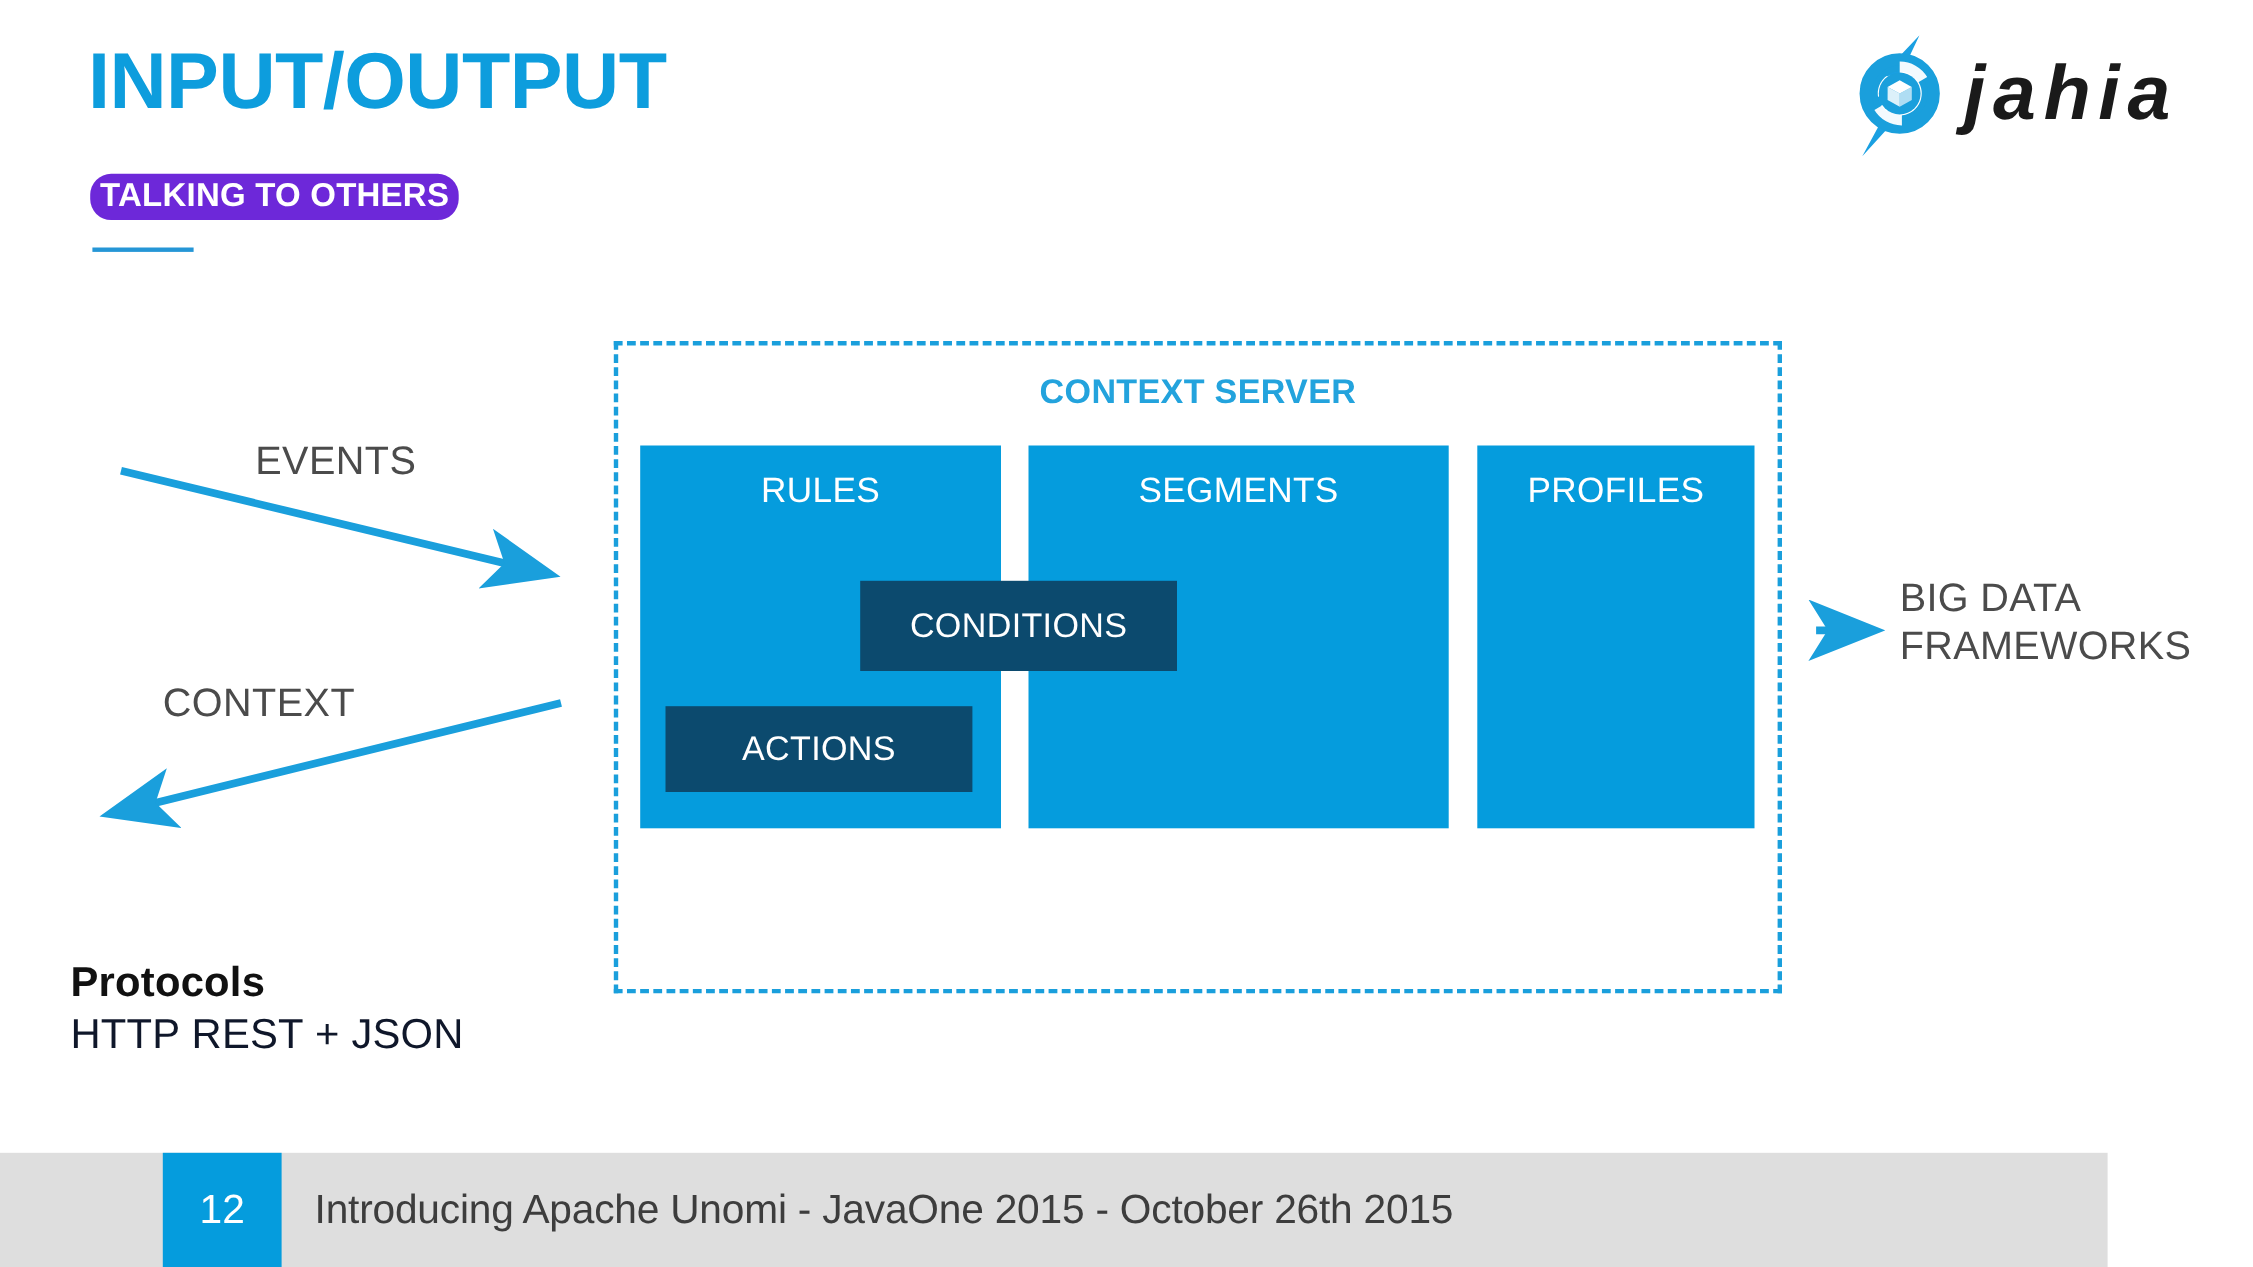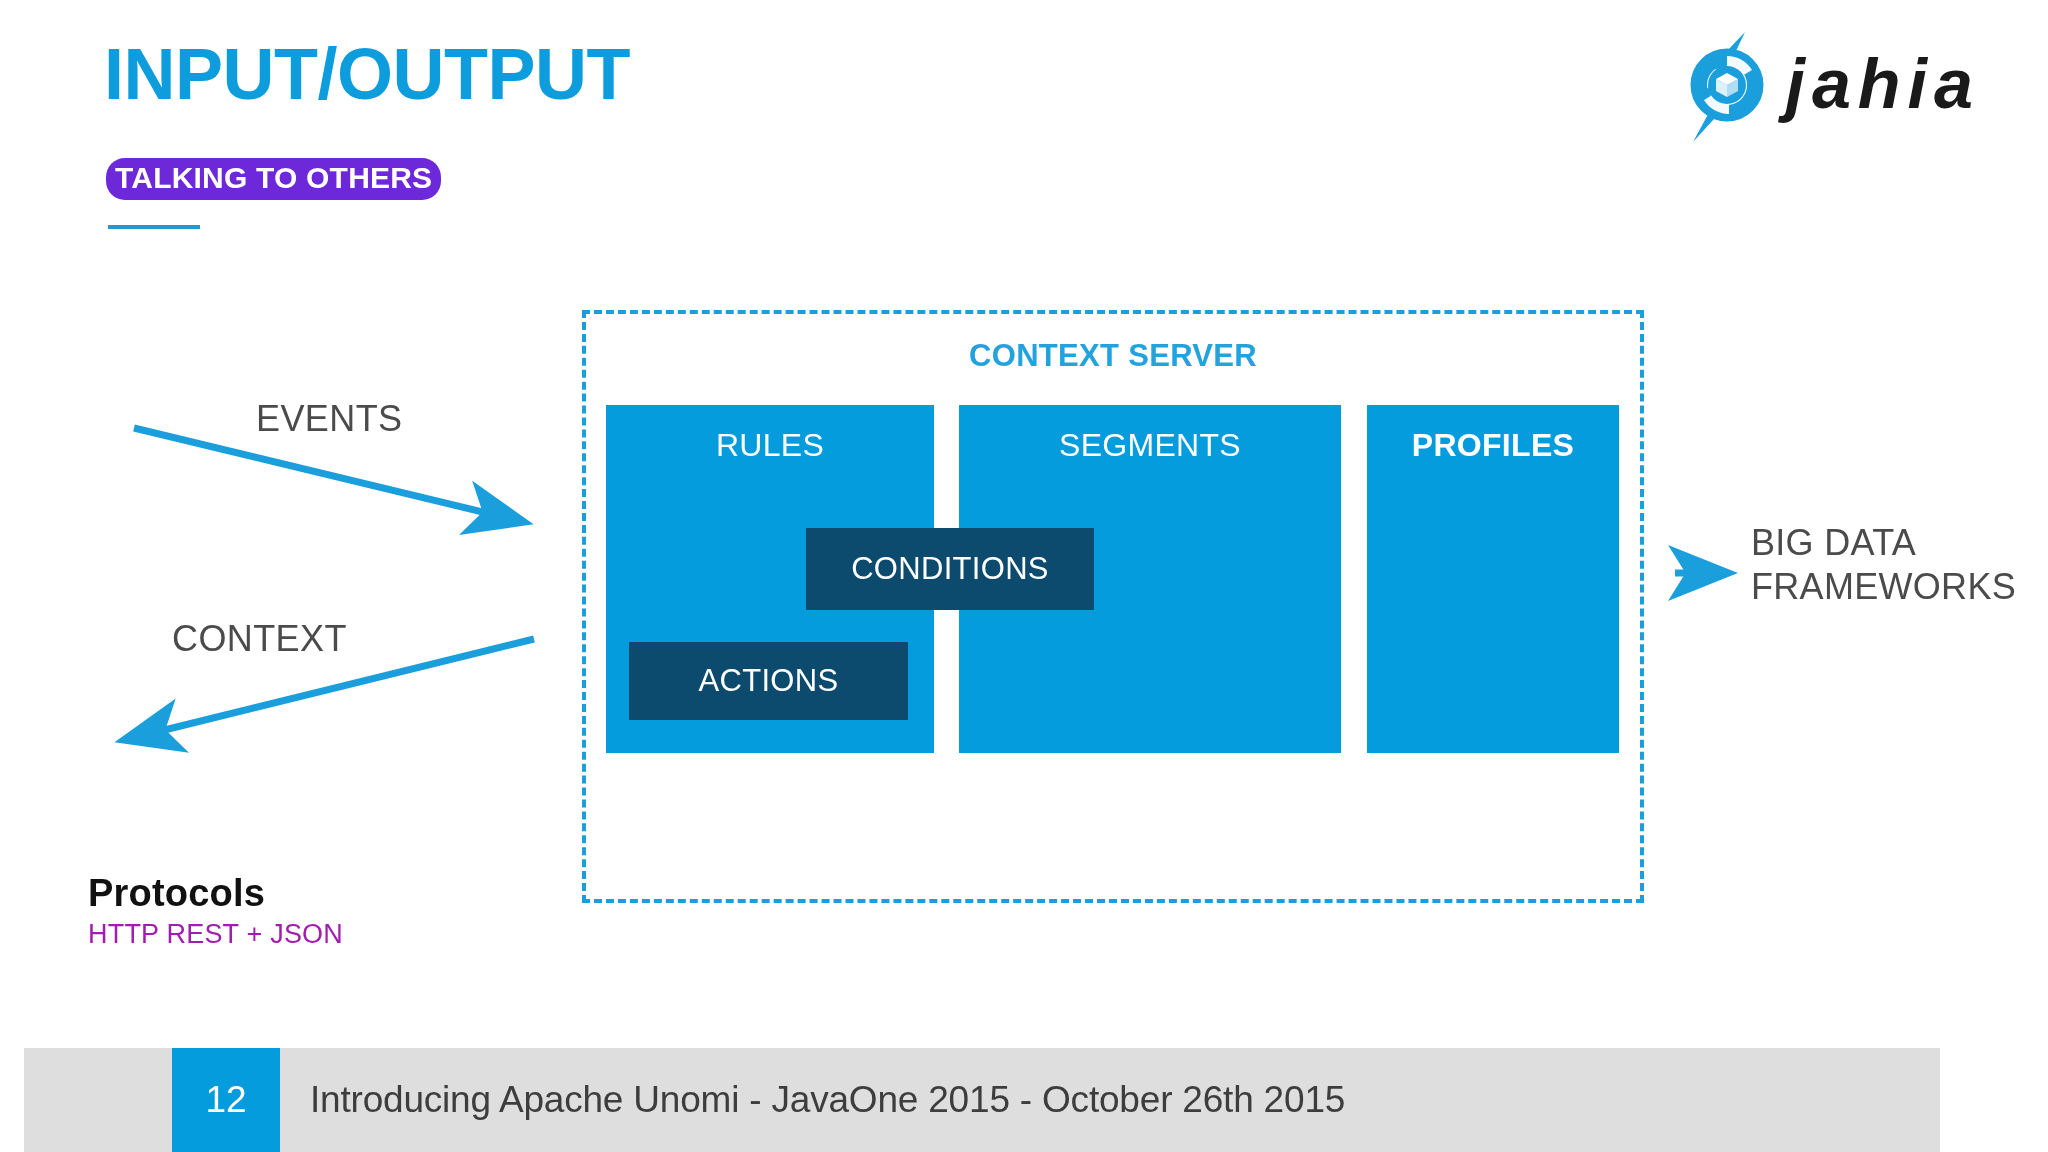--- a/index.html
+++ b/index.html
@@ -13,21 +13,20 @@
     position: relative;
     overflow: hidden;
     font-family: "Liberation Sans", sans-serif;
     -webkit-font-smoothing: antialiased;
   }
 
   .slide {
     position: absolute;
     inset: 0;
     background: #ffffff;
-    margin-left: 24px;
   }
 
   
   .slide-title {
     position: absolute;
     left: 80px;
     top: 38px;
     font-size: 72px;
     font-weight: bold;
     letter-spacing: -0.5px;
@@ -125,21 +124,21 @@
   }
   .col-label {
     position: absolute;
     top: 22px;
     left: 0;
     right: 0;
     text-align: center;
   }
   .col-rules    { left: 582px;  top: 405px; width: 328px; height: 348px; }
   .col-segments { left: 935px;  top: 405px; width: 382px; height: 348px; }
-  .col-profiles { left: 1343px; top: 405px; width: 252px; height: 348px; font-weight: bold; }
+  .col-profiles { left: 1343px; top: 405px; width: 252px; height: 348px; }
 
   .chip {
     position: absolute;
     background: #0c4a6e;
     color: #ffffff;
     font-size: 31px;
     letter-spacing: 0.3px;
     display: flex;
     align-items: center;
     justify-content: center;
@@ -175,22 +174,22 @@
     top: 870px;
     line-height: 1.25;
   }
   .protocols-title {
     font-size: 38px;
     font-weight: bold;
     color: #111111;
     letter-spacing: 0.2px;
   }
   .protocols-value {
-    font-size: 27px;
-    color: #a21caf;
+    font-size: 38px;
+    color: #0f172a;
     letter-spacing: 0.2px;
     text-align: center;
   }
 
   
   .footer {
     position: absolute;
     left: 0;
     bottom: 0;
     width: 1916px;

